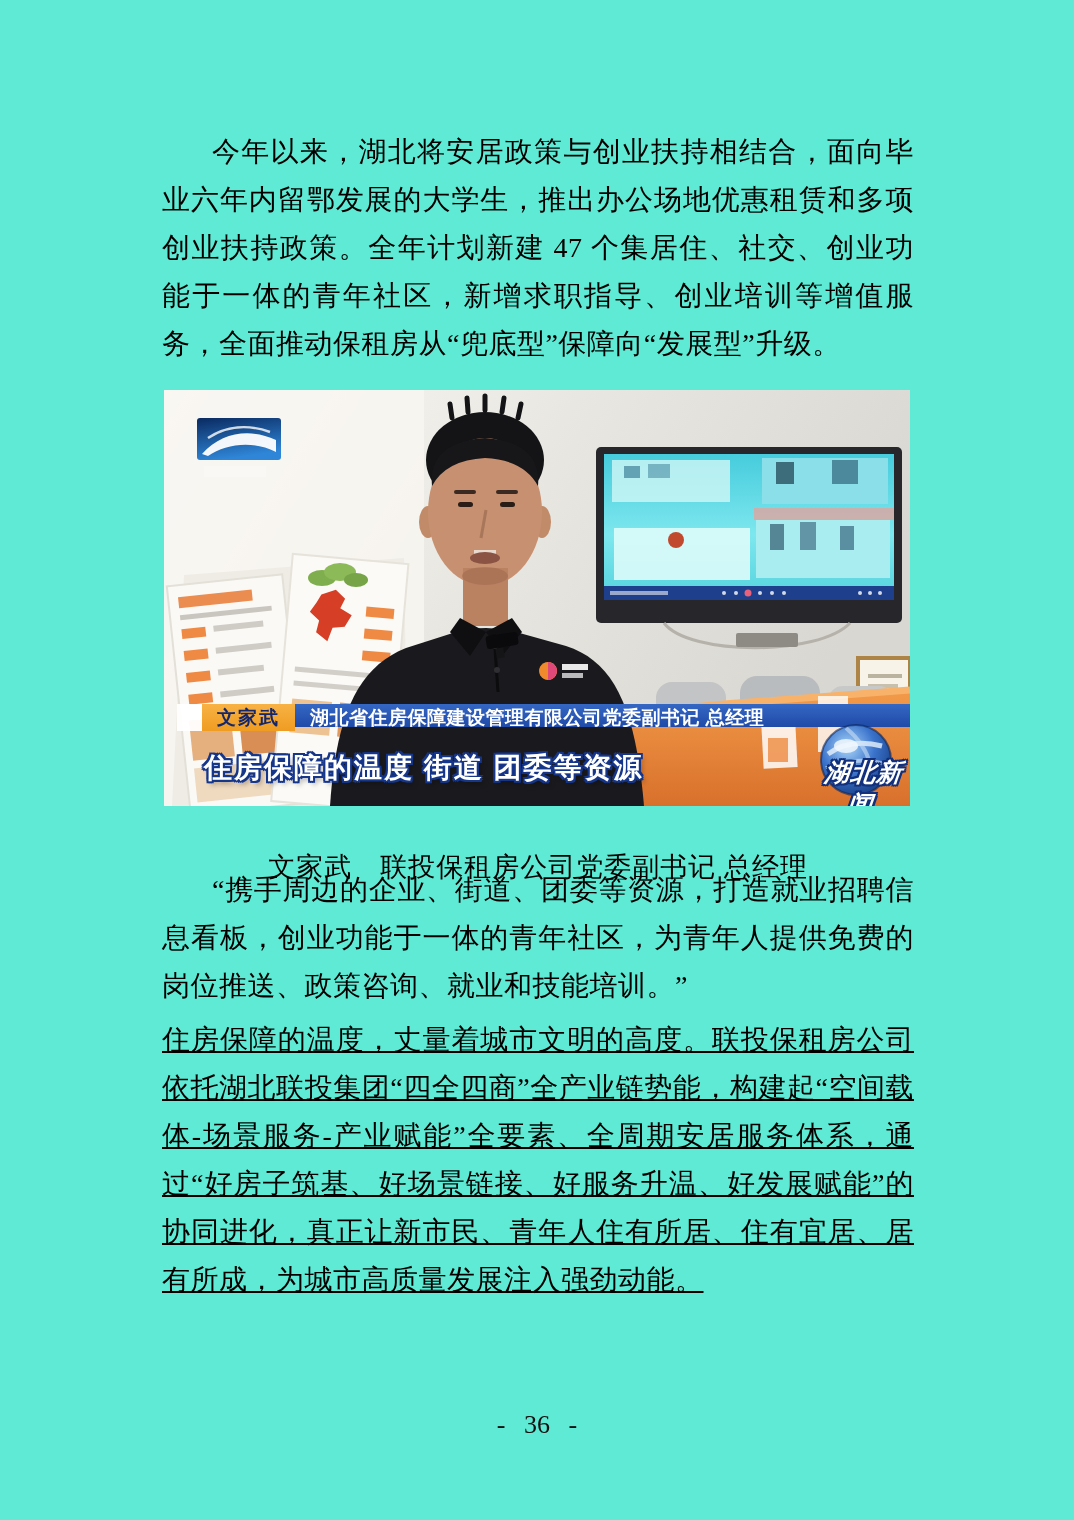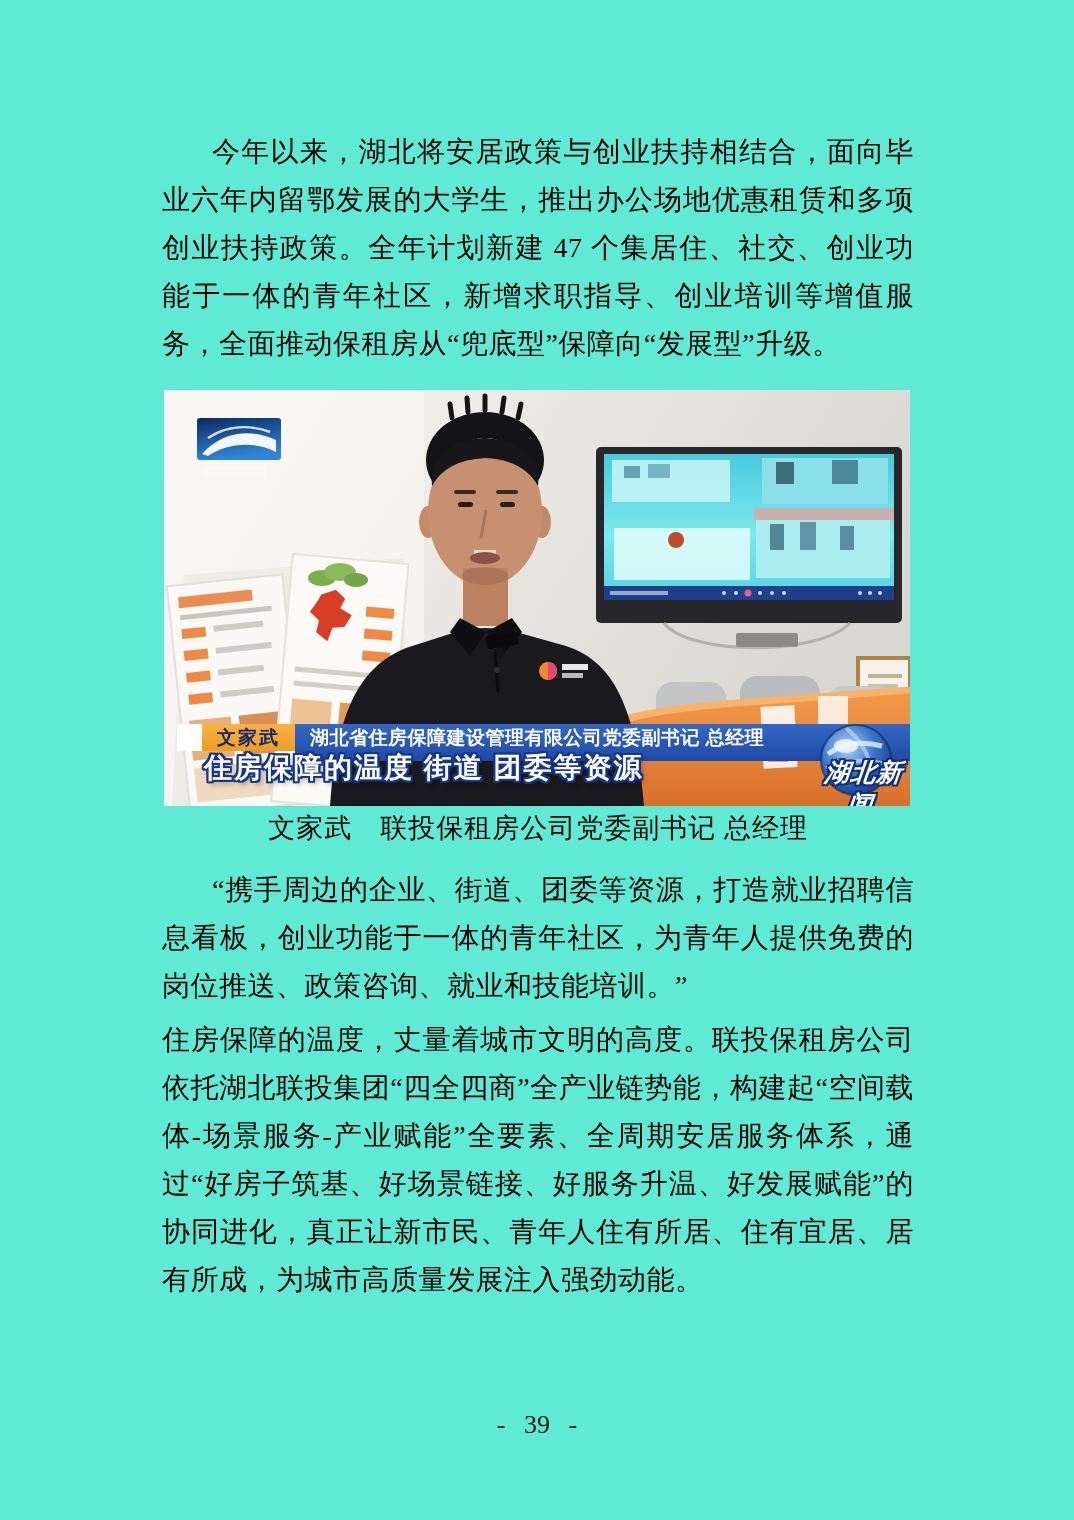--- a/index.html
+++ b/index.html
@@ -4,35 +4,35 @@
 <style>
   html,body{margin:0;padding:0;background:#ffffff;}
   .page{position:relative;width:1074px;height:1520px;background:#5eead4;overflow:hidden;
         font-family:"Liberation Serif","DejaVu Serif",serif;color:#000;}
   .doc{position:absolute;left:162px;top:0;width:752px;height:1520px;}
   .body-par{position:absolute;left:0;width:752px;margin:0;font-size:28px;line-height:48px;
             text-align:justify;letter-spacing:0.5px;}
   .indent{text-indent:50px;}
   #p1{top:128px;}
   #p2{top:866px;}
-  #p3{top:1016px;}
-  .caption{position:absolute;left:0;top:804px;width:752px;margin:0;font-size:27px;line-height:48px;
+  #p3{top:1016px;text-decoration:underline;}
+  .caption{position:absolute;left:0;top:843px;width:752px;margin:0;font-size:27px;line-height:48px;
            text-align:center;letter-spacing:1px;}
   .pagenum{position:absolute;left:0;right:0;top:1410px;text-align:center;font-size:26px;
            word-spacing:12px;color:#111;}
 
   
   .video{position:absolute;left:2px;top:390px;width:746px;height:416px;margin:0;
          background:#e9e7e2;overflow:hidden;}
   .video svg.scene{position:absolute;left:0;top:0;z-index:1;}
-  .lower-third{position:absolute;left:0;top:334px;width:746px;height:27px;z-index:3;}
+  .lower-third{position:absolute;left:0;top:314px;width:746px;height:27px;z-index:3;}
   .lt-square{position:absolute;left:13px;top:0;width:25px;height:27px;background:rgba(255,255,255,.95);}
   .lt-name{position:absolute;left:38px;top:0;width:93px;height:27px;background:linear-gradient(#f8b244,#ef9c22);
            color:#14276b;font:700 19px/27px "Liberation Sans",sans-serif;text-align:center;letter-spacing:2px;}
-  .lt-title{position:absolute;left:131px;top:0;right:0;height:37px;
+  .lt-title{position:absolute;left:131px;top:0;right:0;height:23px;
             background:linear-gradient(#3567c4,#1f4aa8);color:#fff;white-space:nowrap;overflow:hidden;
             font:700 19px/27px "Liberation Sans",sans-serif;padding-left:15px;letter-spacing:0.5px;box-sizing:border-box;}
   .subtitle{position:absolute;left:40px;top:360px;z-index:4;color:#fff;
             font:700 28px/36px "Liberation Sans",sans-serif;letter-spacing:2px;white-space:nowrap;
             text-shadow:2px 0 0 #16368a,-2px 0 0 #16368a,0 2px 0 #16368a,0 -2px 0 #16368a,
                         2px 2px 0 #16368a,-2px 2px 0 #16368a,2px -2px 0 #16368a,-2px -2px 0 #16368a,
                         3px 4px 5px rgba(0,0,0,.35);}
   .globe{position:absolute;left:652px;top:330px;width:80px;height:82px;z-index:5;}
   .channel{position:absolute;left:648px;top:366px;width:100px;z-index:6;color:#fff;text-align:center;
            font:700 italic 25px/32px "Liberation Sans",sans-serif;letter-spacing:1px;transform:skewX(-6deg);
@@ -229,14 +229,14 @@
         </svg>
       </div>
       <div class="channel">湖北新闻</div>
     </figure>
 
     <p class="caption">文家武　联投保租房公司党委副书记 总经理</p>
     <p id="p2" class="body-par indent">“携手周边的企业、街道、团委等资源，打造就业招聘信息看板，创业功能于一体的青年社区，为青年人提供免费的岗位推送、政策咨询、就业和技能培训。”</p>
     <p id="p3" class="body-par">住房保障的温度，丈量着城市文明的高度。联投保租房公司依托湖北联投集团“四全四商”全产业链势能，构建起“空间载体-场景服务-产业赋能”全要素、全周期安居服务体系，通过“好房子筑基、好场景链接、好服务升温、好发展赋能”的协同进化，真正让新市民、青年人住有所居、住有宜居、居有所成，为城市高质量发展注入强劲动能。</p>
   </div>
 
-  <div class="pagenum">- 39 -</div>
+  <div class="pagenum">- 36 -</div>
 </div>
 
 </body></html>

